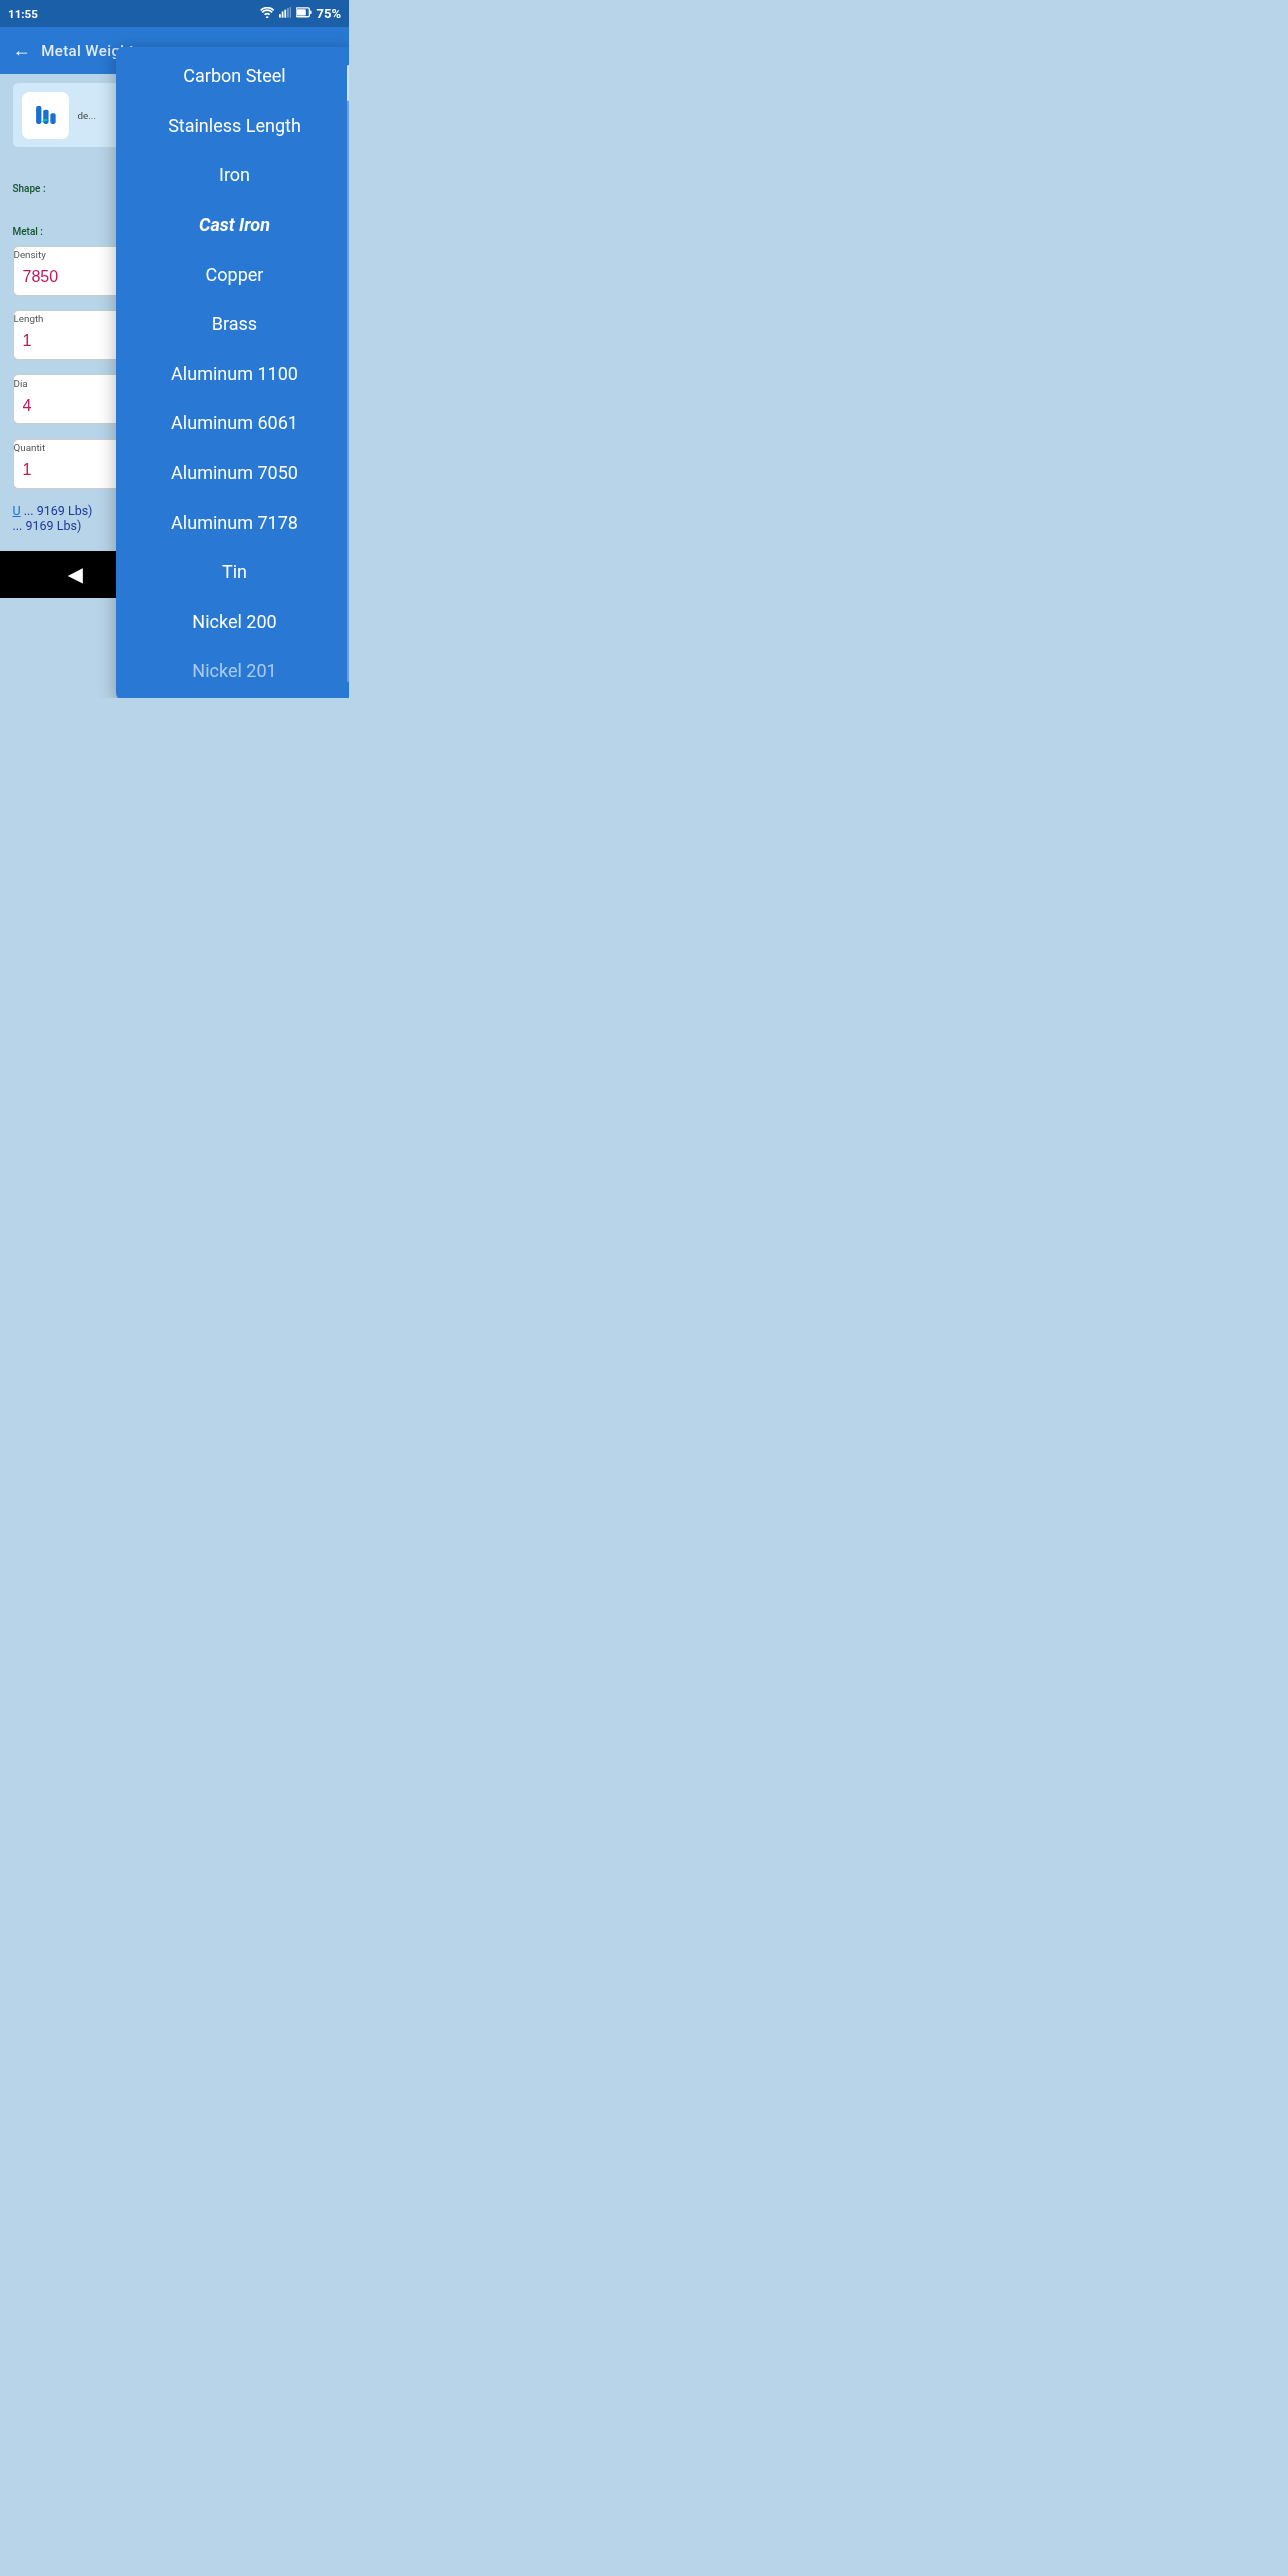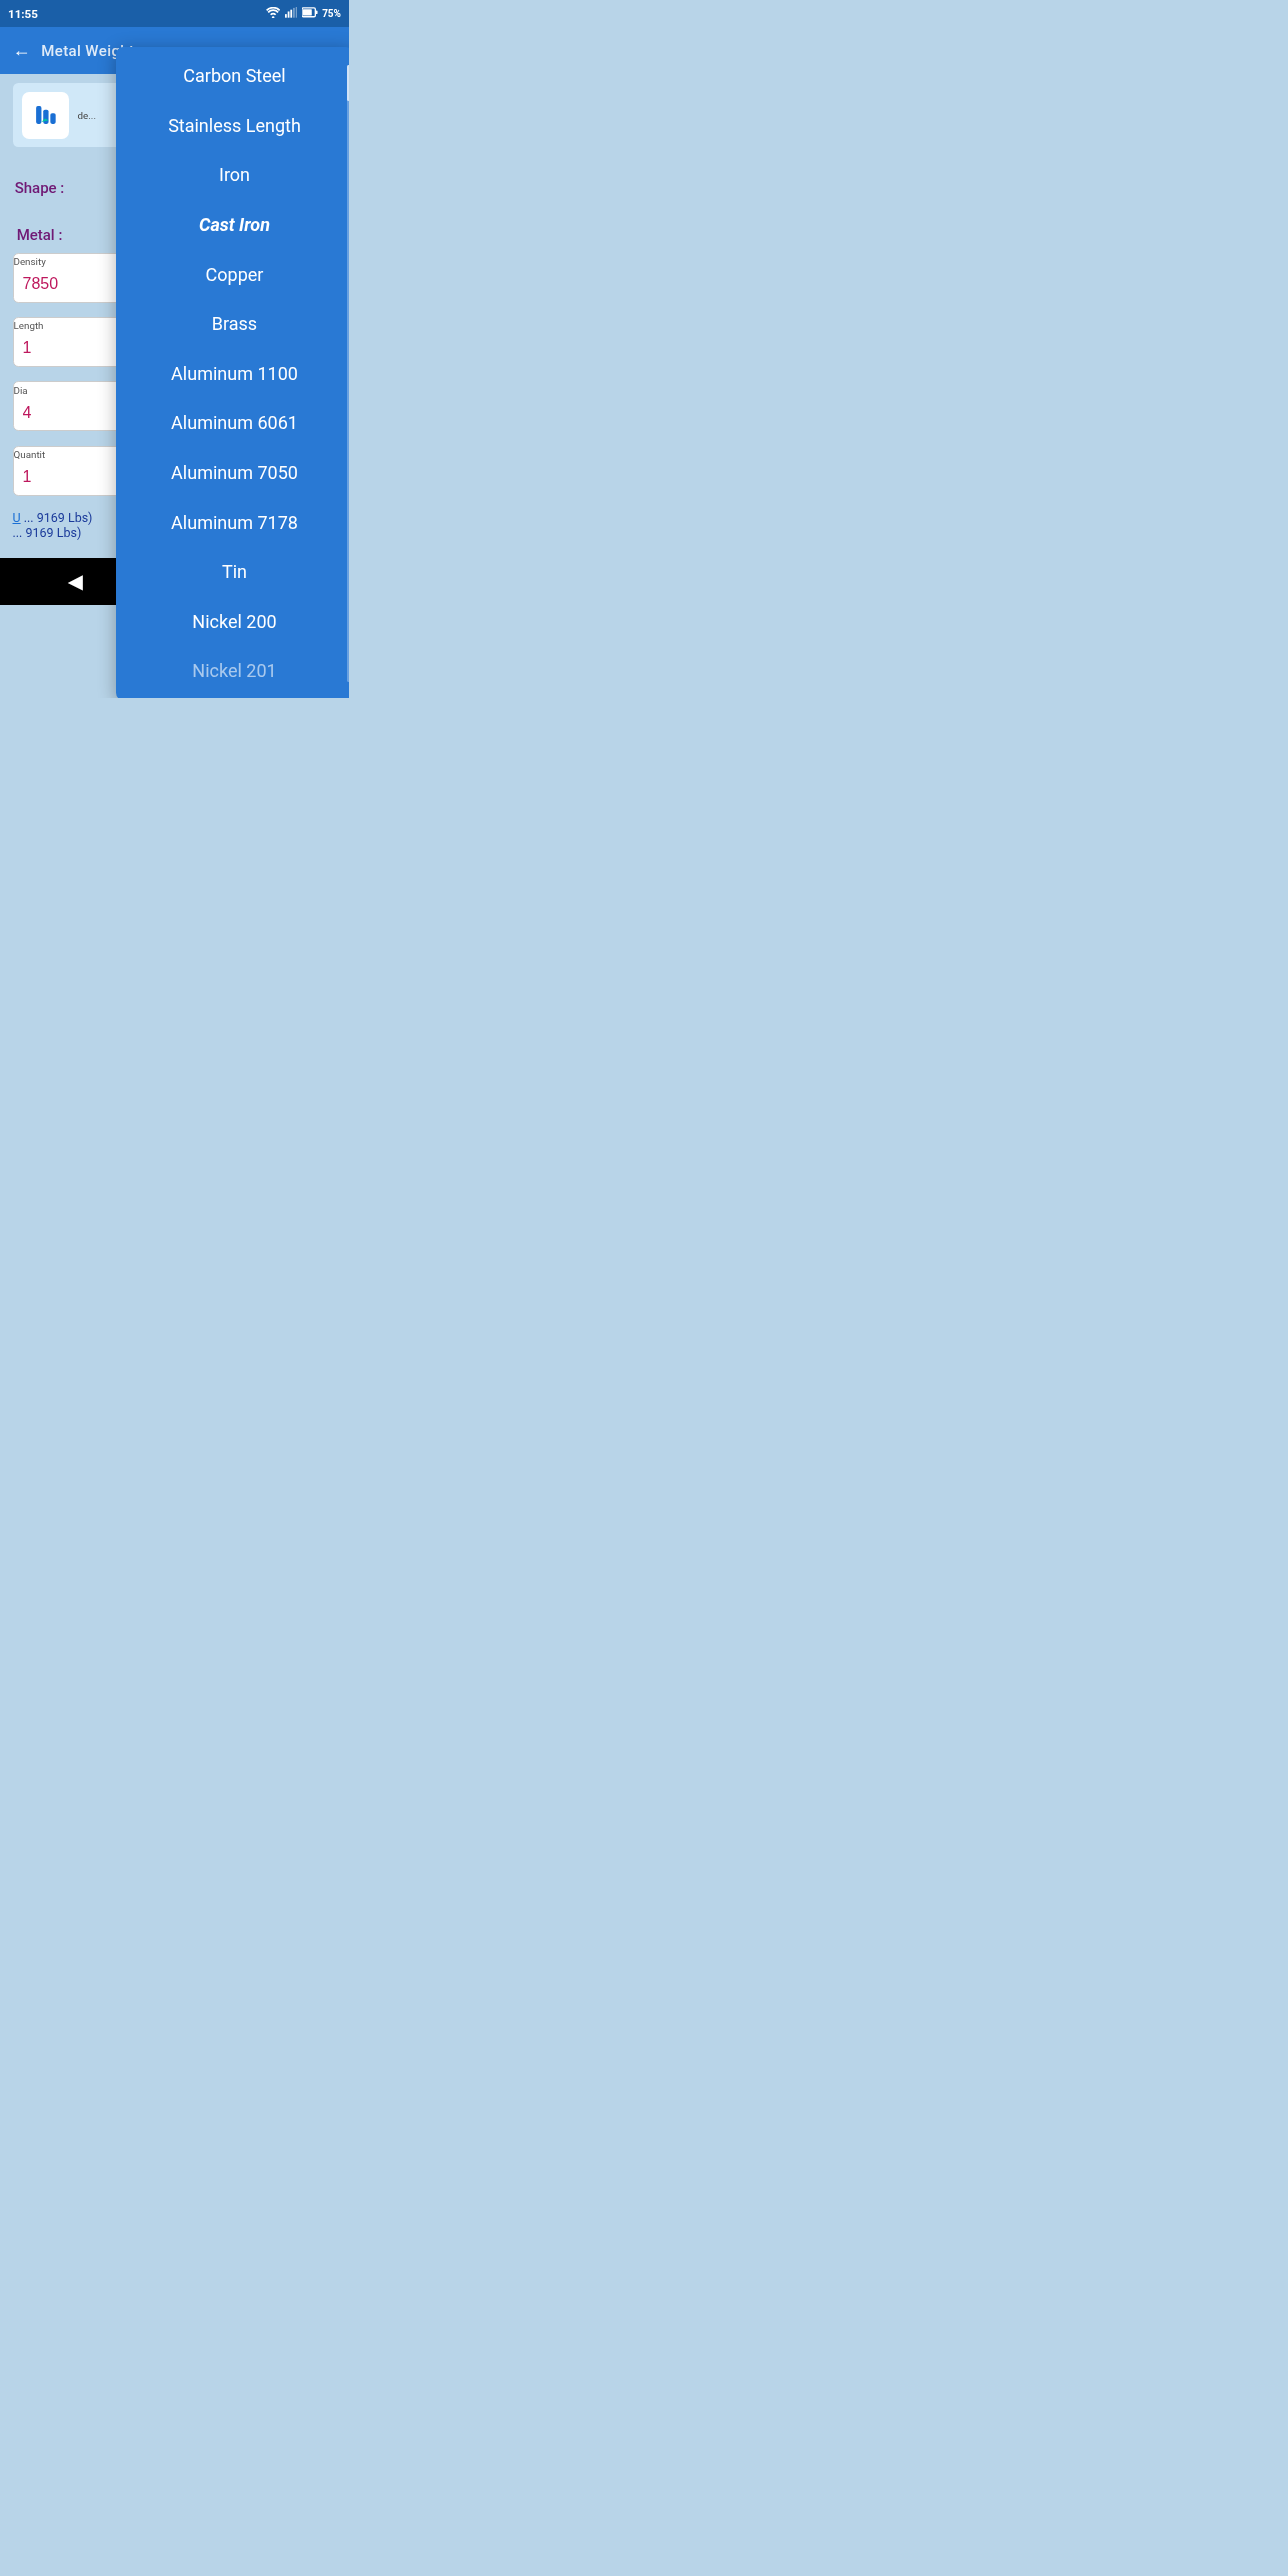--- a/index.html
+++ b/index.html
@@ -24,21 +24,21 @@
       padding: 0 8px;
       color: white;
       font-size: 11.6px;
       font-weight: bold;
     }
 
     .status-bar-right {
       display: flex;
       align-items: center;
       gap: 4.5px;
-      font-size: 10px;
+      font-size: 13px;
     }
 
     
     .app-bar {
       background: #2979d4;
       height: 47px;
       display: flex;
       align-items: center;
       padding: 0 12.5px;
       gap: 10.7px;
@@ -109,25 +109,24 @@
 
     
     .form-row {
       display: flex;
       align-items: center;
       margin-bottom: 9px;
       gap: 9px;
     }
 
     .form-label {
-      color: #701a75;
-      font-size: 15px;
+      color: #14532d;
+      font-size: 10px;
       font-weight: 500;
       min-width: 54px;
-      text-align: center;
     }
 
     .shape-diagram {
       margin-left: auto;
     }
 
     .shape-diagram svg {
       width: 107px;
       height: 54px;
     }

